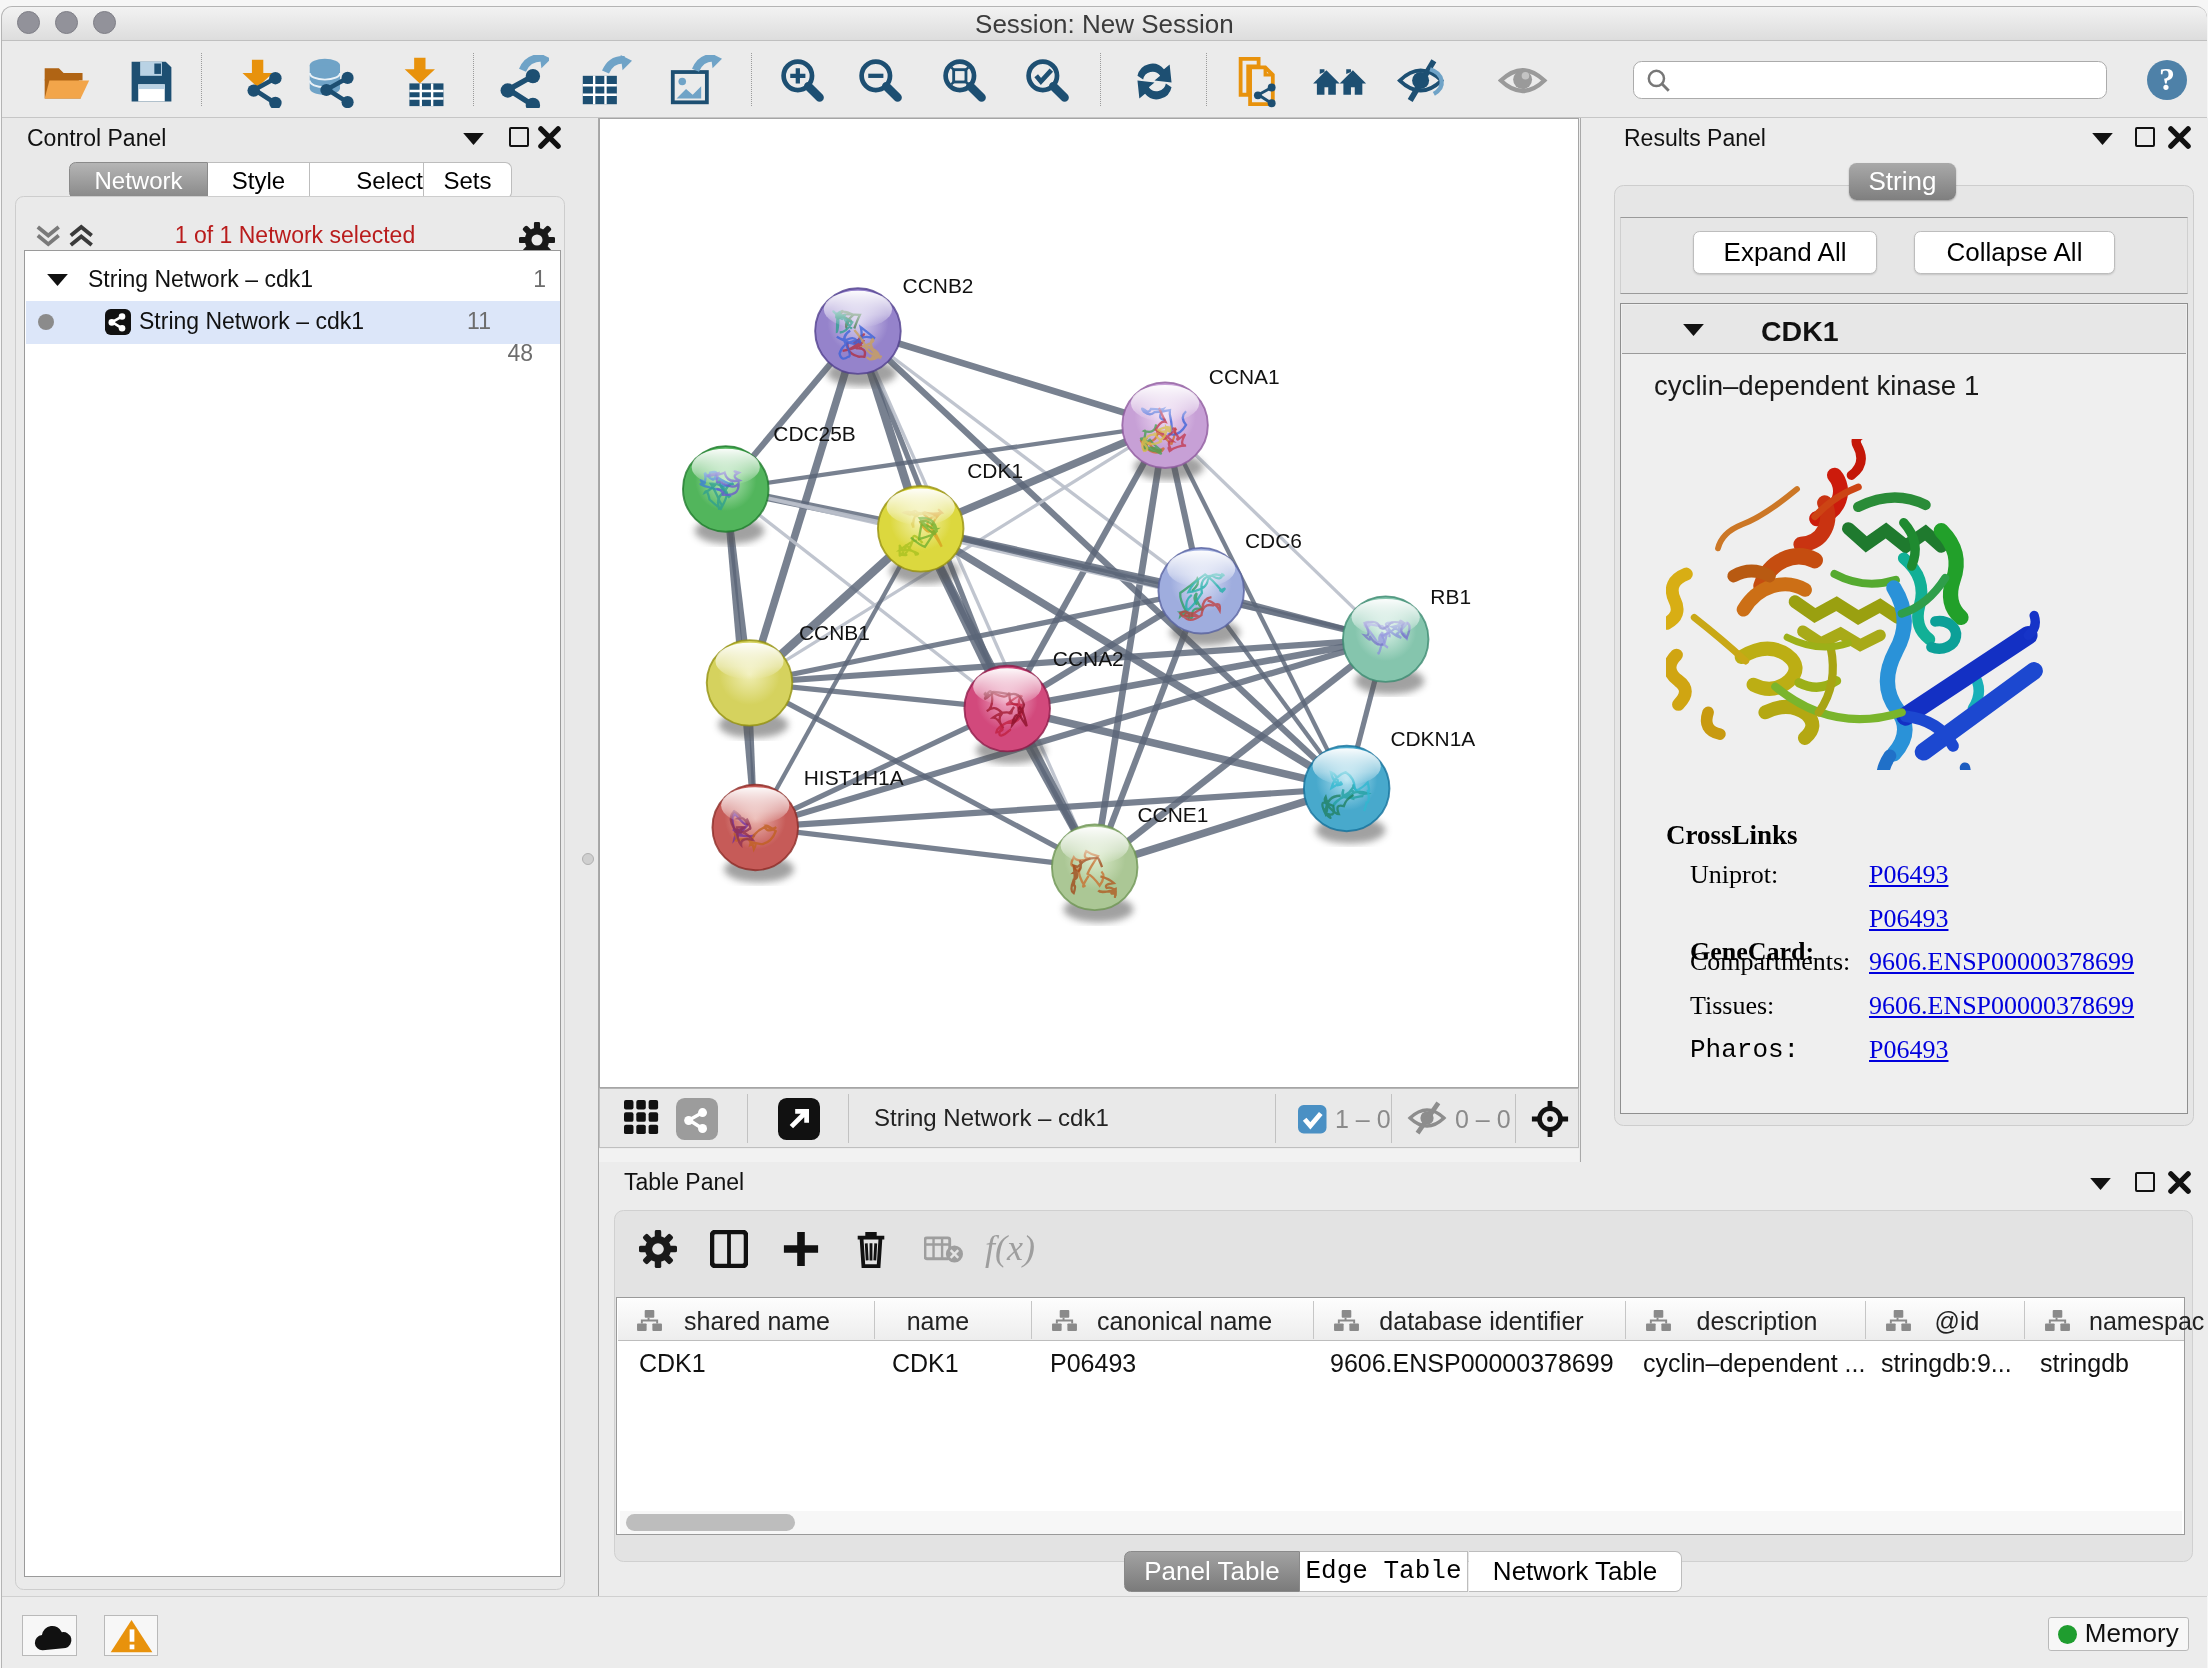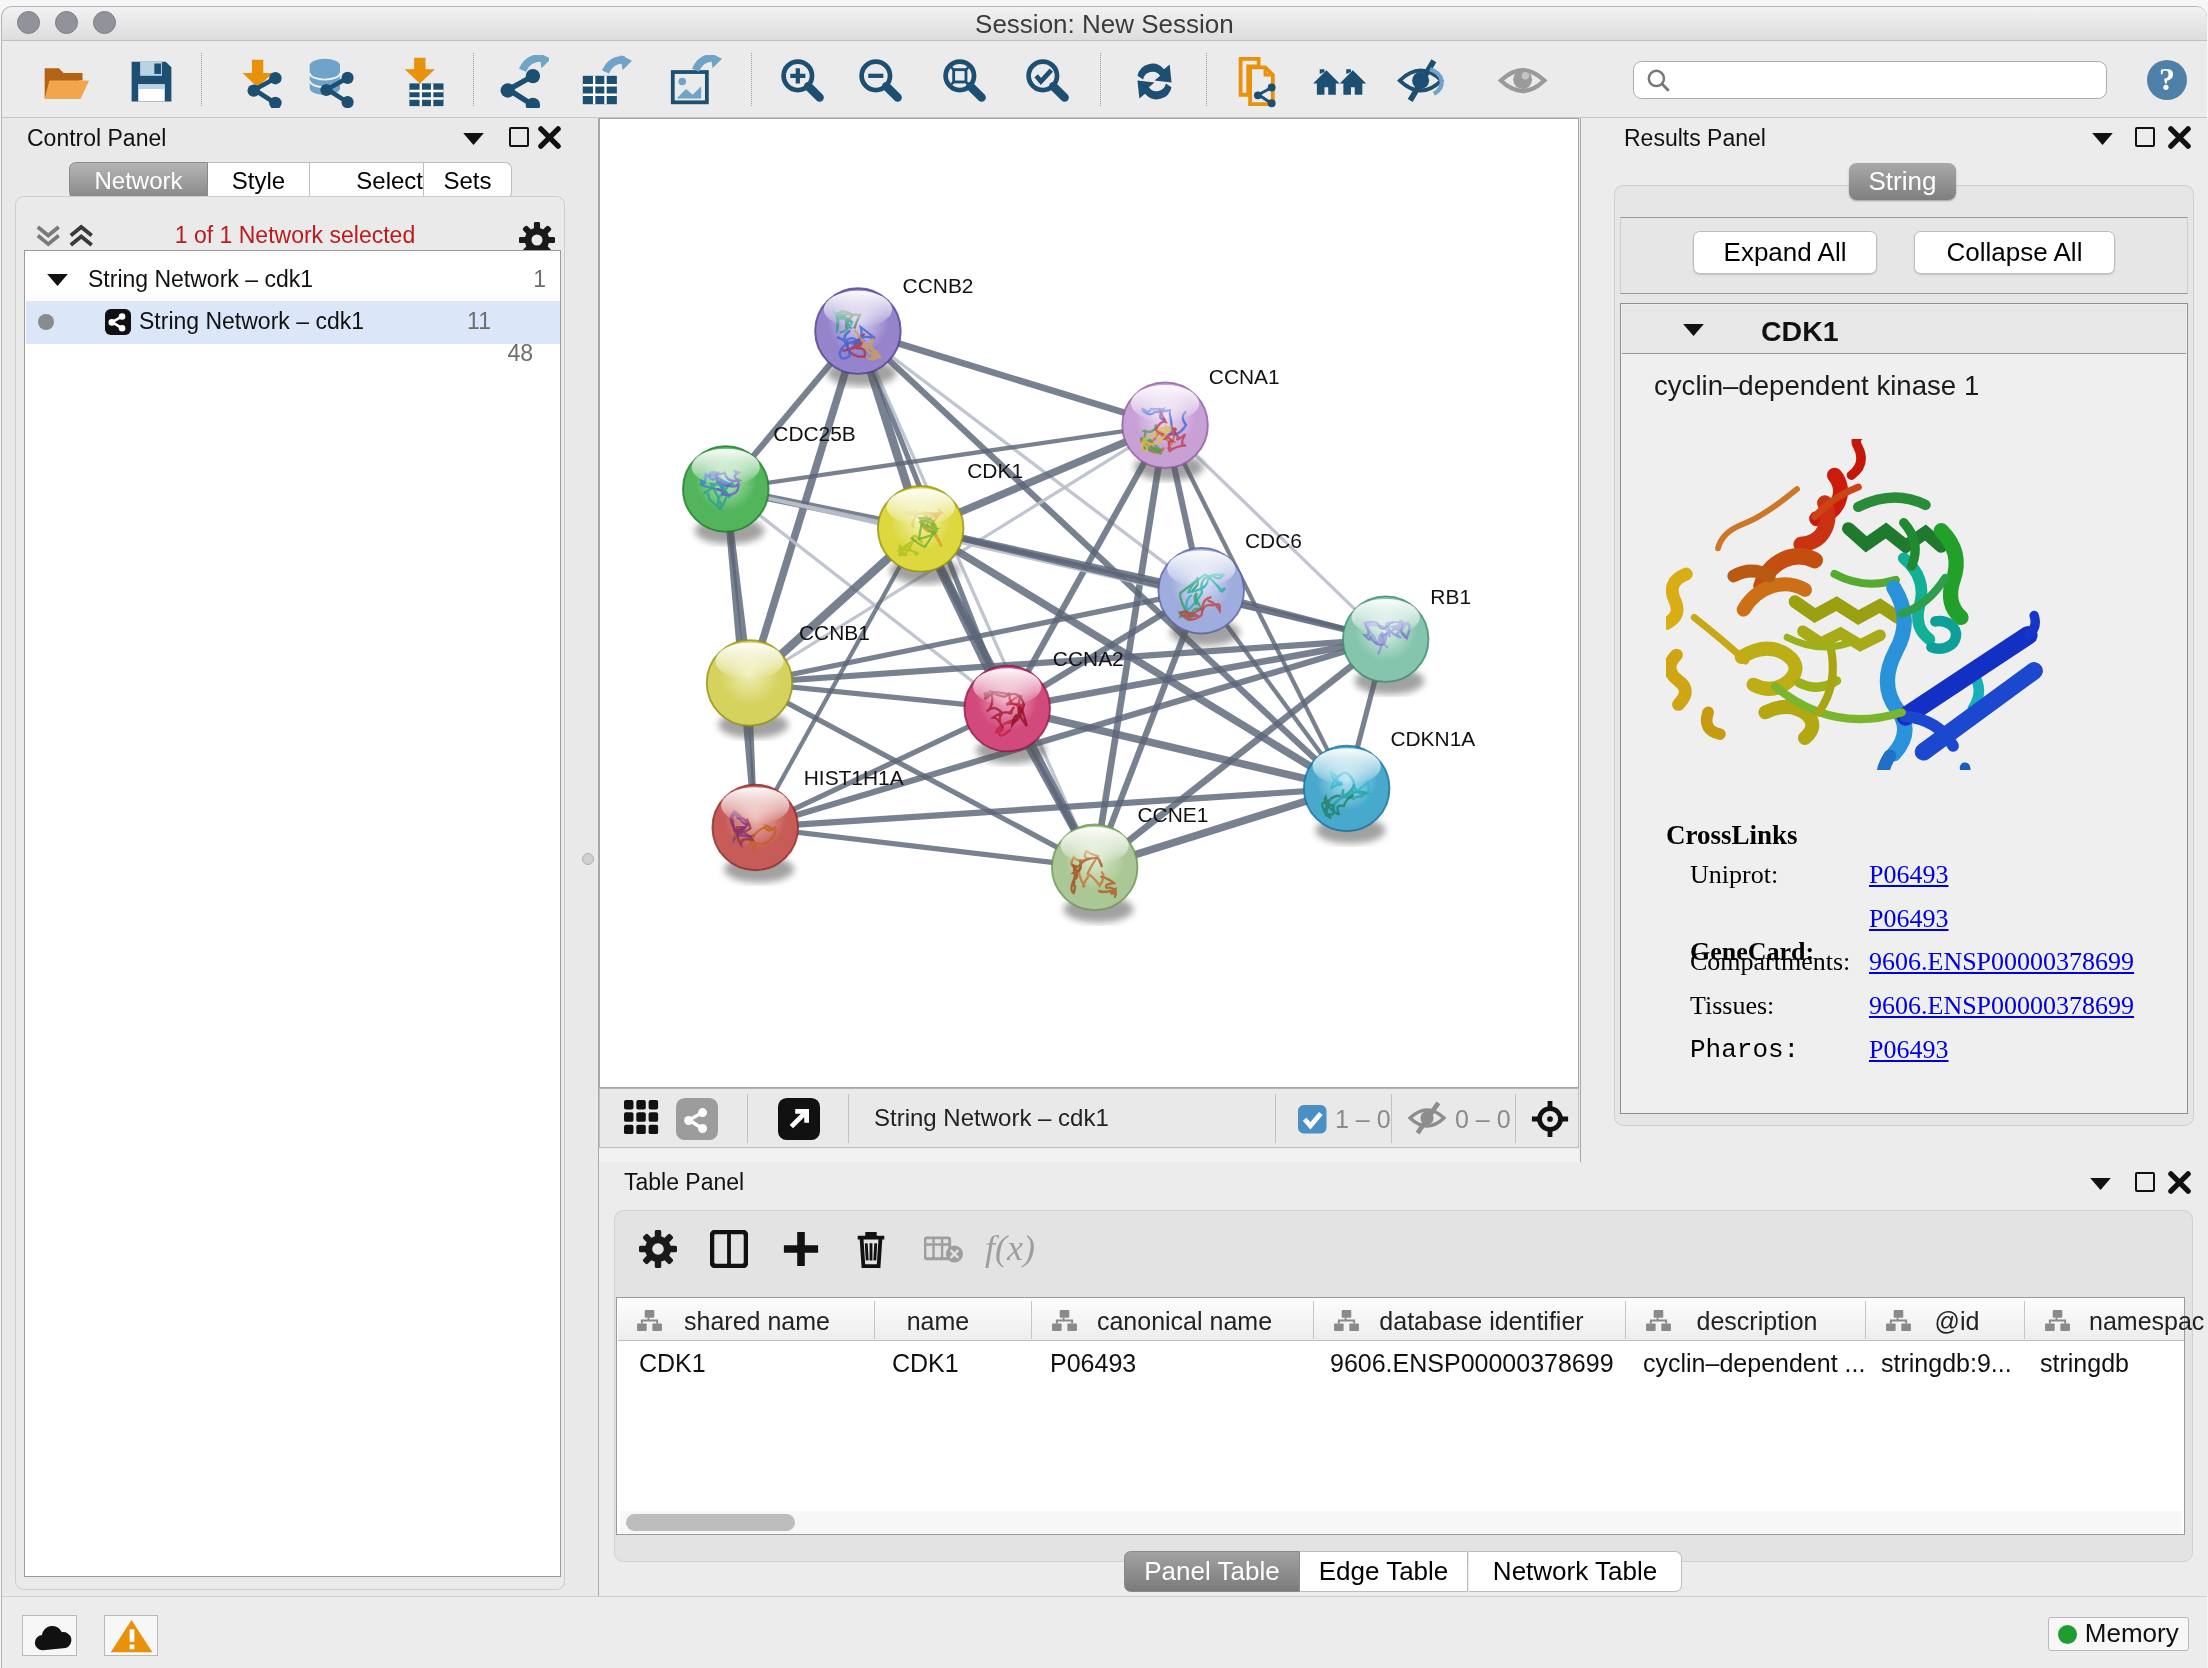--- a/index.html
+++ b/index.html
@@ -823,21 +823,21 @@
 <div class="abs" style="left:639px;top:1349px;width:314px;height:30px;"><span style="font-size:25px;color:#111">CDK1</span></div>
 <div class="abs" style="left:892px;top:1349px;width:314px;height:30px;"><span style="font-size:25px;color:#111">CDK1</span></div>
 <div class="abs" style="left:1050px;top:1349px;width:314px;height:30px;"><span style="font-size:25px;color:#111">P06493</span></div>
 <div class="abs" style="left:1330px;top:1349px;width:314px;height:30px;"><span style="font-size:25px;color:#111">9606.ENSP00000378699</span></div>
 <div class="abs" style="left:1643px;top:1349px;width:314px;height:30px;"><span style="font-size:25px;color:#111">cyclin–dependent ...</span></div>
 <div class="abs" style="left:1881px;top:1349px;width:314px;height:30px;"><span style="font-size:25px;color:#111">stringdb:9...</span></div>
 <div class="abs" style="left:2040px;top:1349px;width:314px;height:30px;"><span style="font-size:25px;color:#111">stringdb</span></div>
 <div class="abs" style="left:620px;top:1511px;width:1562px;height:23px;background:#f7f7f7"></div>
 <div class="abs" style="left:626px;top:1514px;width:169px;height:17px;background:#bdbdbd;border-radius:8.6px"></div>
 <div class="abs" style="left:1124px;top:1551px;width:176px;height:41px;font-size:26px;text-align:center;line-height:39px;background:linear-gradient(#a2a2a2,#7b7b7b);border:1px solid #8a8a8a;border-radius:6.7px 0 0 6.7px;"><span style="color:#fff">Panel Table</span></div>
-<div class="abs" style="left:1300px;top:1551px;width:168px;height:41px;font-size:26px;text-align:center;line-height:39px;border:1px solid #bdbdbd;background:#fff;border-left:none;">Edge Table</div>
+<div class="abs" style="left:1300px;top:1551px;width:168px;height:41px;font-size:26px;text-align:center;line-height:39px;border:1px solid #bdbdbd;background:#fff;border-left:none;font-family:Liberation Mono, monospace;">Edge Table</div>
 <div class="abs" style="left:1469px;top:1551px;width:213px;height:41px;font-size:26px;text-align:center;line-height:39px;border:1px solid #bdbdbd;background:#fff;border-left:none;border-radius:0 6.7px 6.7px 0;">Network Table</div>
 <div class="abs" style="left:1.9px;top:1596px;width:2205px;height:72px;background:#ececec;border-top:1px solid #d0d0d0"></div>
 <div class="abs" style="left:22px;top:1615px;width:55px;height:41px;background:#f7f7f7;border:1.9px solid #b9b9b9">
     <svg width="55" height="41" viewBox="0 0 58 43">
       <path d="M17 33 a8 8 0 0 1 -1 -16 a11 11 0 0 1 21 -3 a8.5 8.5 0 0 1 4 16.5 z" fill="#111" transform="translate(4,3)"></path>
     </svg>
   </div>
 <div class="abs" style="left:104px;top:1615px;width:54px;height:41px;background:#f7f7f7;border:1.9px solid #b9b9b9">
     <svg width="54" height="41" viewBox="0 0 57 43">
       <path d="M28 4 L50 38 H6 Z" fill="#e8920c"></path>

